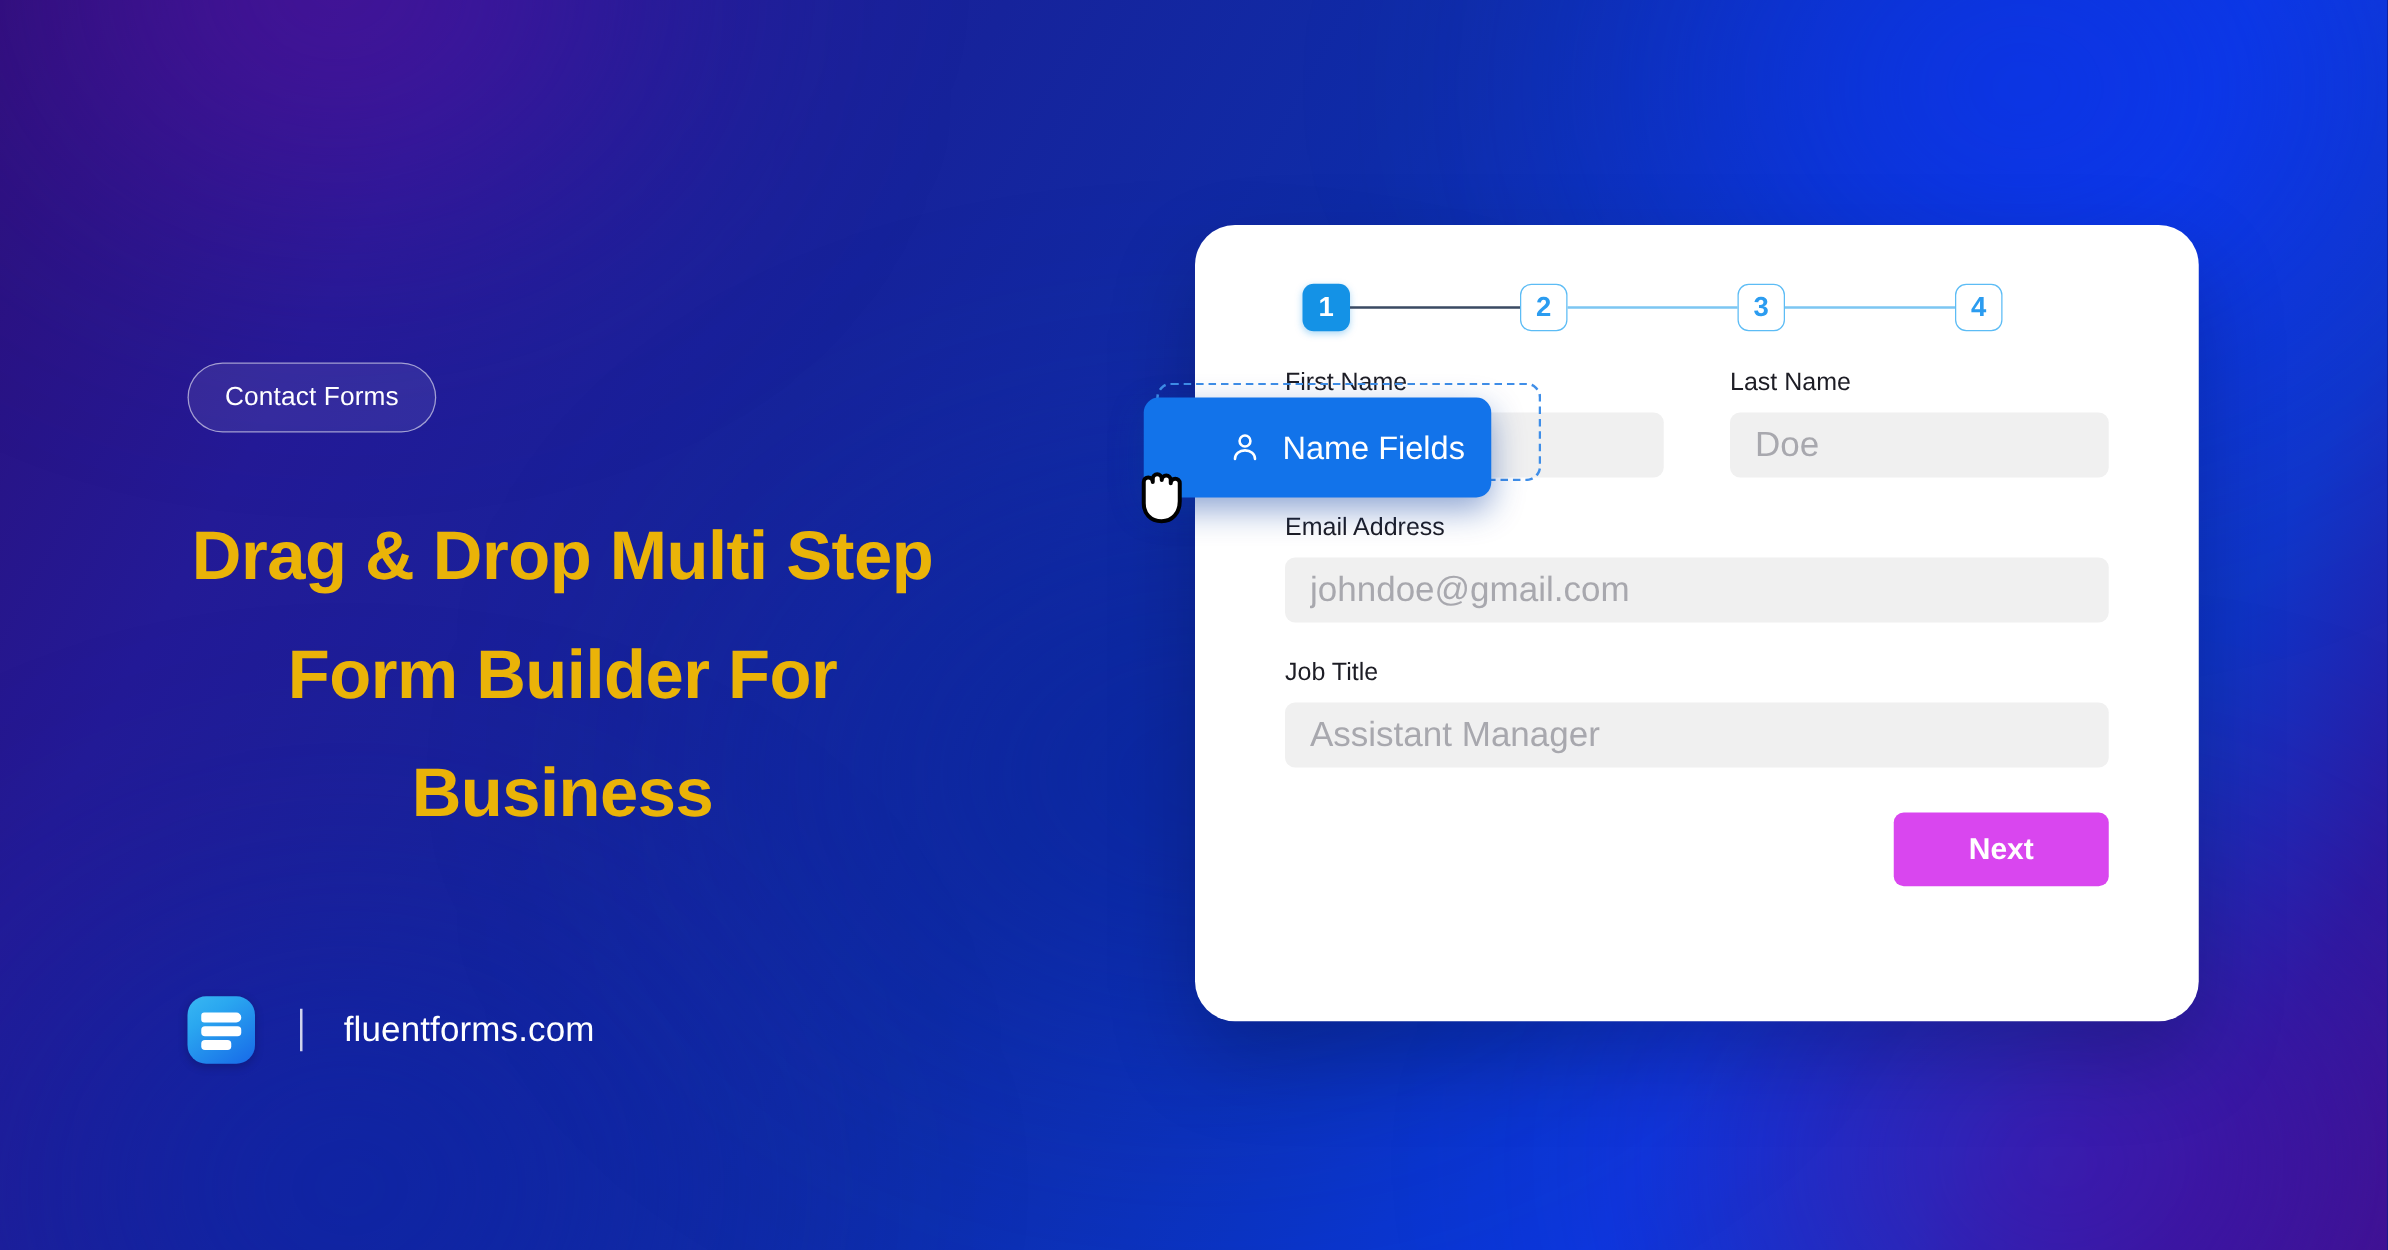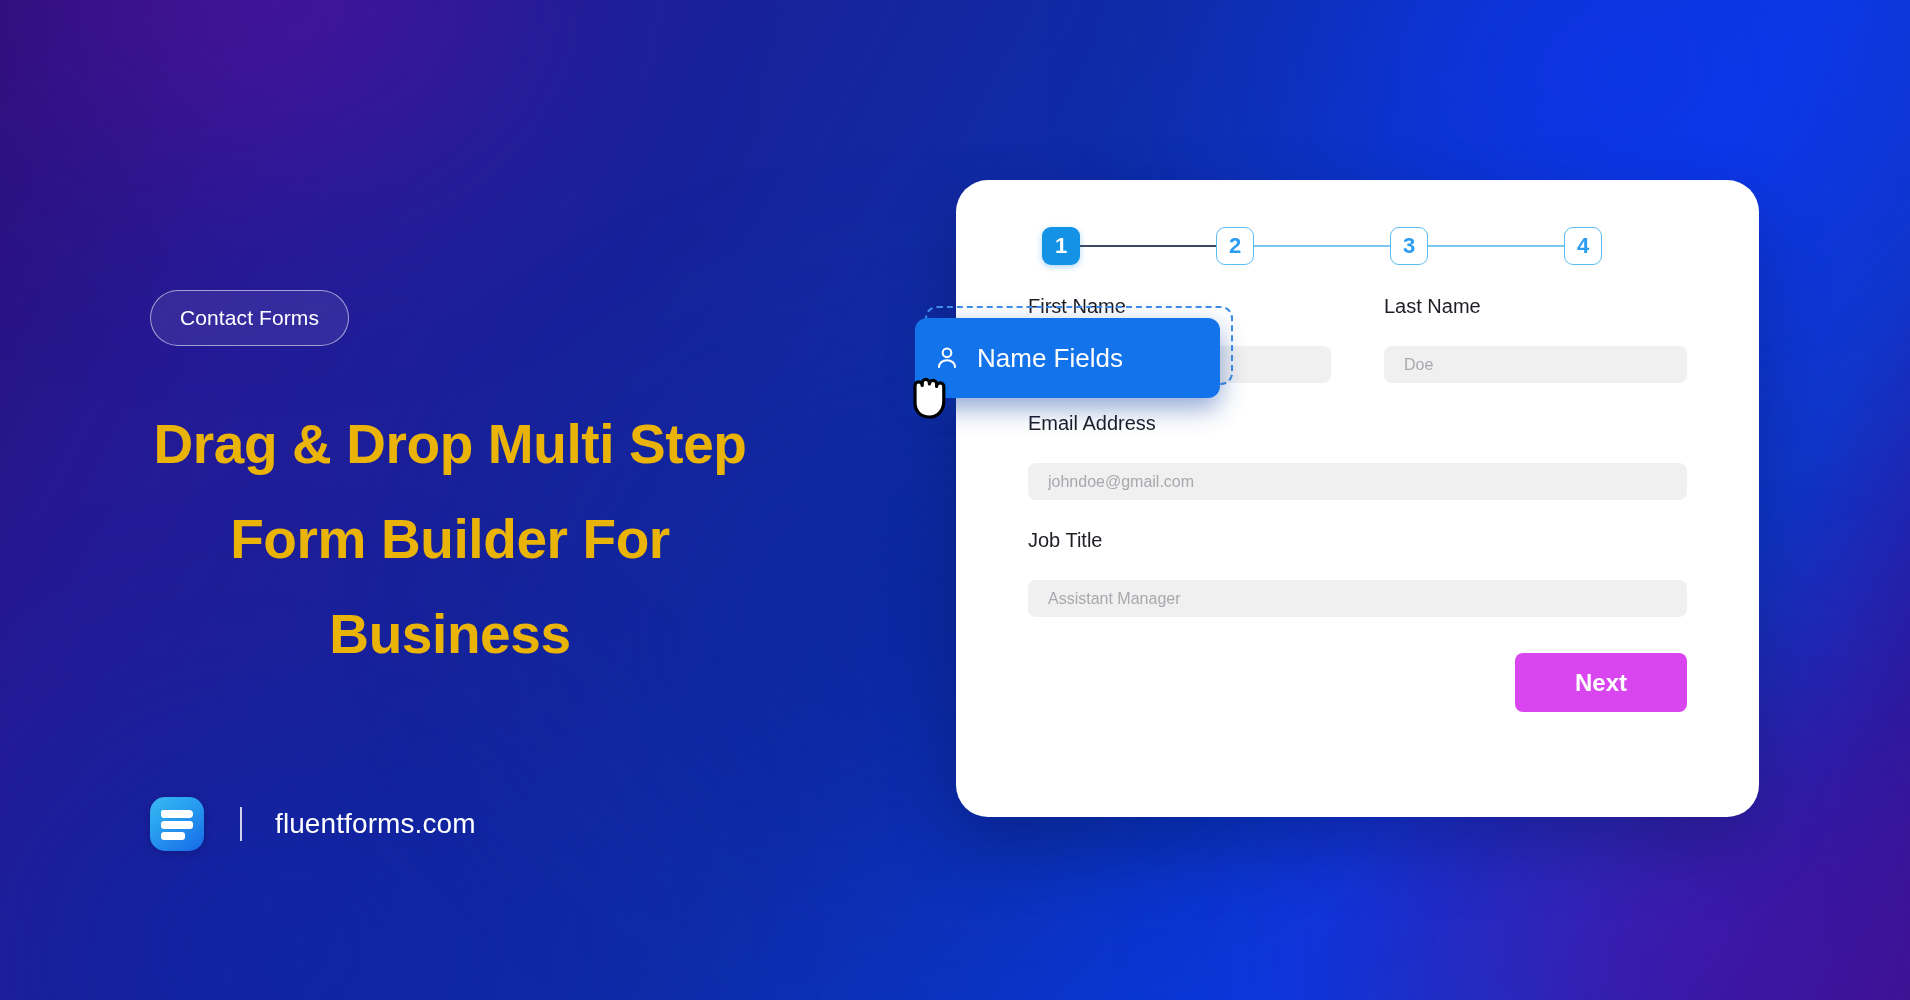--- a/index.html
+++ b/index.html
@@ -204,30 +204,29 @@
   .field { flex: 1 1 0; min-width: 0; }
   .field-label {
     display: block;
     color: #1d1d25;
     font-size: 20px;
     margin-bottom: 12px;
     line-height: 1.2;
   }
   .field-input {
     width: 100%;
-    height: 37px;
+    height: 52px;
     background: #f0f0f0;
     border: none;
     border-radius: 8px;
     padding: 0 20px;
     font-family: "Liberation Sans", sans-serif;
-    font-size: 16px;
+    font-size: 28px;
     color: #3a3a42;
     outline: none;
-    margin-top: 16px;
   }
   .field-input::placeholder { color: #a8a8ae; }
 
   .field-block { margin-top: 28px; }
 
   .card-footer {
     margin-top: 36px;
     display: flex;
     justify-content: flex-end;
   }
@@ -254,28 +253,28 @@
     border: 2px dashed #3f8ee8;
     border-radius: 12px;
     background: transparent;
     z-index: 5;
   }
 
   .drag-chip {
     position: absolute;
     left: 915px;
     top: 318px;
-    width: 305px;
+    width: 278px;
     height: 80px;
     border-radius: 12px;
     background: #1273ea;
     display: flex;
     align-items: center;
     gap: 17px;
-    padding-left: 19px;
+    padding-left: 68px;
     color: #ffffff;
     font-size: 26px;
     box-shadow: 0 10px 26px rgba(8,60,160,0.45);
     z-index: 6;
   }
   .drag-chip .person-icon {
     width: 26px;
     height: 26px;
     flex: 0 0 auto;
     display: block;

